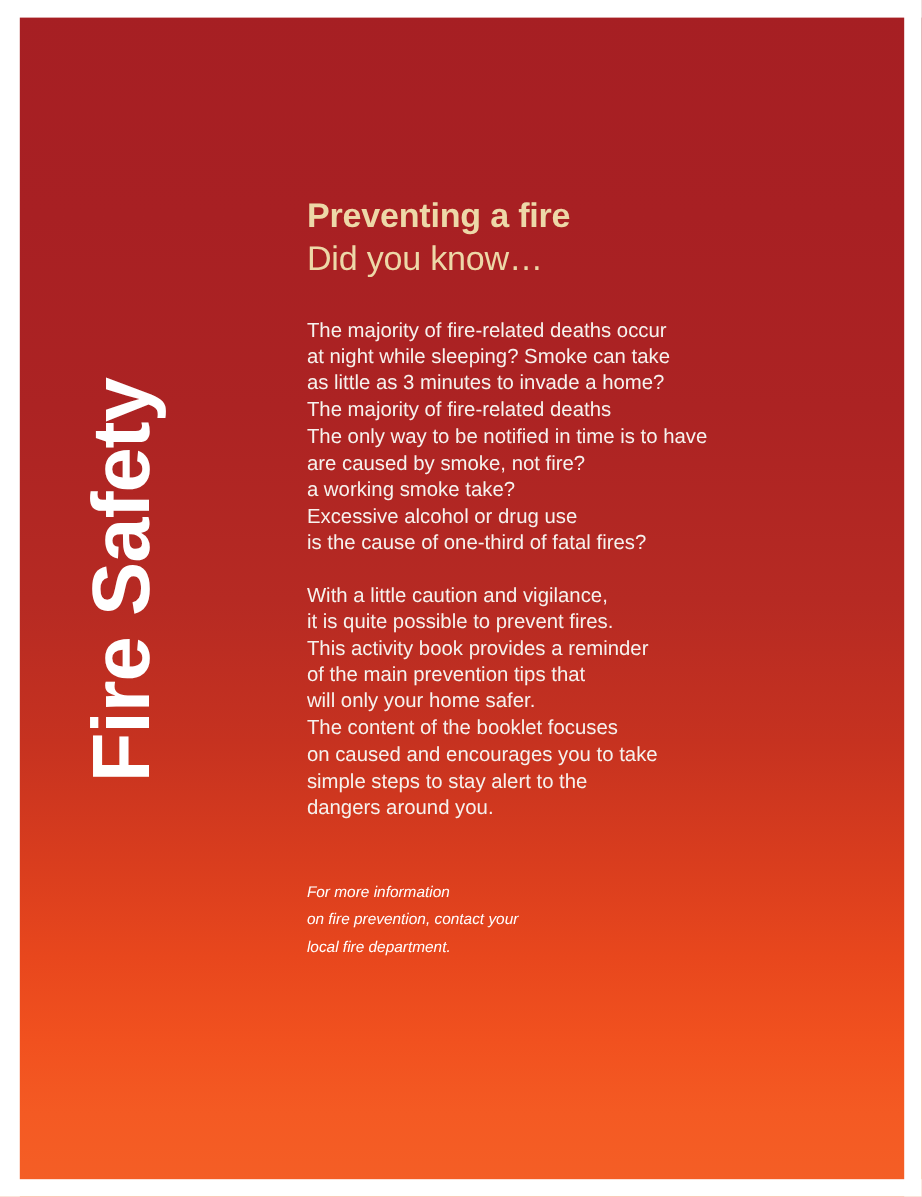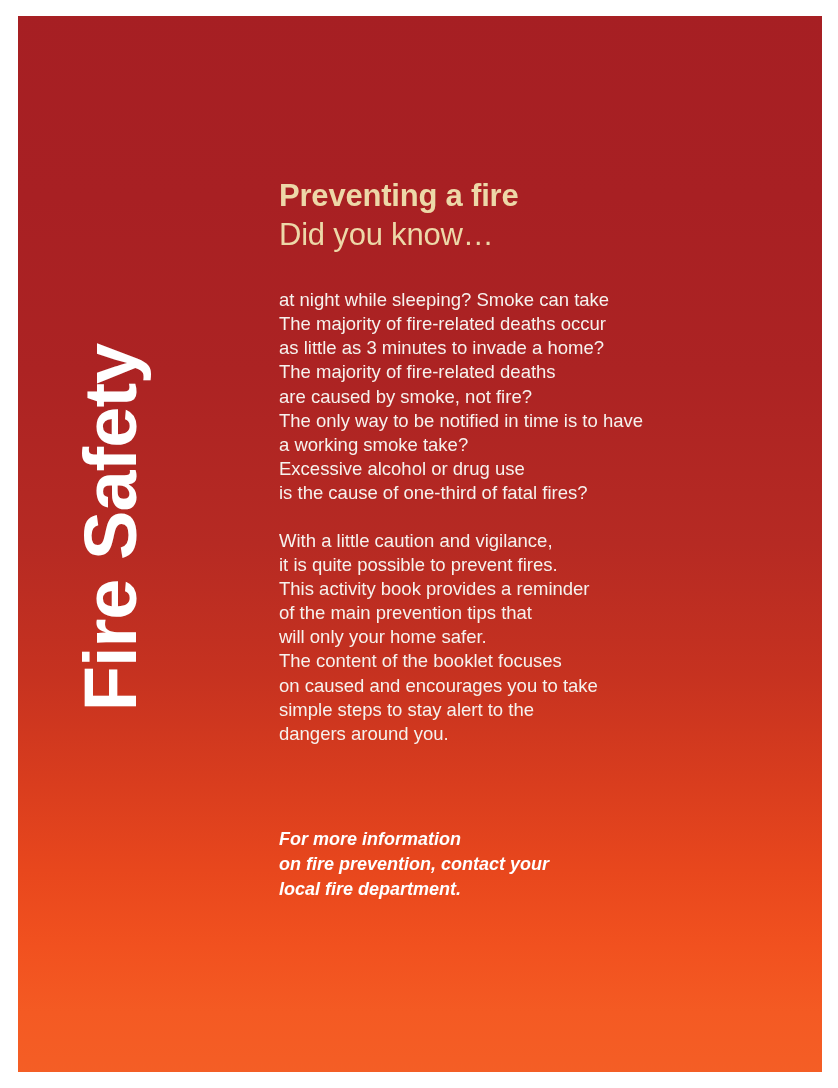--- a/index.html
+++ b/index.html
@@ -80,24 +80,24 @@
     font-size: 18.5px;
     line-height: 24.1px;
   }
   .body-block p {
     margin: 0;
   }
   .body-block .spacer {
     height: 24px;
   }
   .contact {
-    margin-top: 81px;
+    margin-top: 52px;
     color: #ffffff;
-    font-size: 18px;
-    font-weight: bold;
+    font-size: 14px;
+    font-weight: normal;
     font-style: italic;
     line-height: 25px;
   }
   .contact p { margin: 0; }
 </style>
 </head>
 <body>
 
 <div class="page">
 
@@ -108,26 +108,26 @@
 
   <div class="vertical-title">Fire Safety</div>
 
   <div class="content">
 
     <div class="headline">Preventing a fire</div>
 
     <div class="subhead">Did you know…</div>
 
     <div class="body-block">
+      <p>The majority of fire-related deaths occur</p>
       <p>at night while sleeping? Smoke can take</p>
-      <p>The majority of fire-related deaths occur</p>
       <p>as little as 3 minutes to invade a home?</p>
       <p>The majority of fire-related deaths</p>
+      <p>The only way to be notified in time is to have</p>
       <p>are caused by smoke, not fire?</p>
-      <p>The only way to be notified in time is to have</p>
       <p>a working smoke take?</p>
       <p>Excessive alcohol or drug use</p>
       <p>is the cause of one-third of fatal fires?</p>
 
       <div class="spacer"></div>
 
       <p>With a little caution and vigilance,</p>
       <p>it is quite possible to prevent fires.</p>
       <p>This activity book provides a reminder</p>
       <p>of the main prevention tips that</p>

